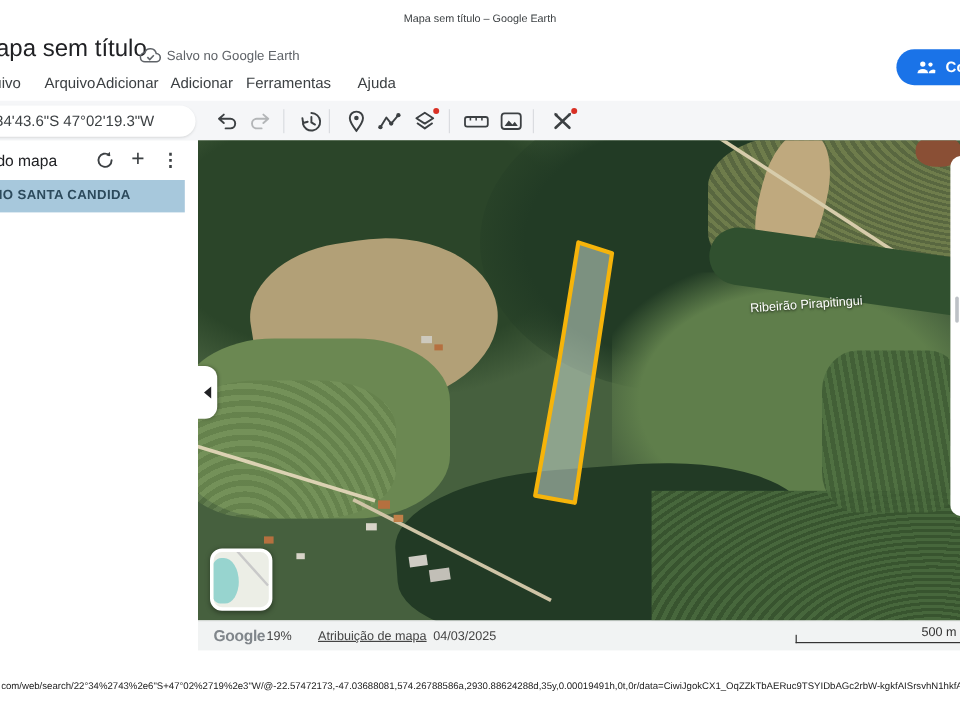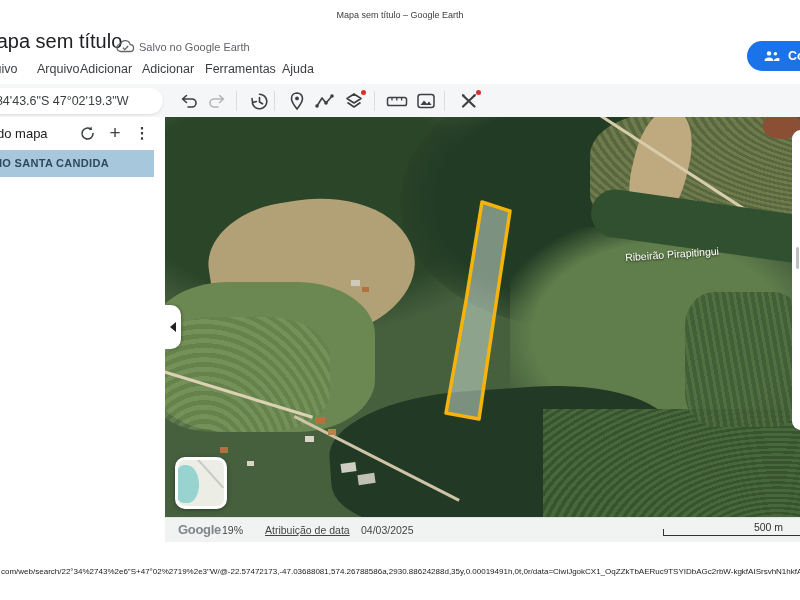--- a/index.html
+++ b/index.html
@@ -52,21 +52,21 @@
   .scroll-nub{position:absolute;left:631px;top:130px;width:3px;height:22px;background:#bdc1c6;border-radius:2px;}
 
   
   .statusbar{left:165px;top:517px;width:661px;height:24px;background:#f1f3f3;
              border-top:1px solid rgba(0,0,0,.06);font-size:10.5px;color:#444;}
   .sb{position:absolute;top:6px;}
   .g-logo{left:13px;top:4px;font-size:13px;font-weight:bold;color:#80868b;letter-spacing:-.3px;}
   .attr-link{text-decoration:underline;cursor:pointer;}
   .scale-line{position:absolute;left:498px;top:17px;width:137px;height:1px;background:#333;}
   .scale-tick{position:absolute;left:498px;top:11px;width:1px;height:7px;background:#333;}
-  .scale-label{position:absolute;left:575px;top:3px;width:57px;text-align:center;font-size:10.5px;color:#333;}
+  .scale-label{position:absolute;left:575px;top:3px;width:57px;text-align:right;font-size:10.5px;color:#333;}
 
   .url-preview{left:1px;top:567px;width:800px;font-size:8px;color:#1a1a1a;white-space:nowrap;overflow:hidden;}
   svg{display:block;}
 </style>
 </head>
 <body>
 
 <div class="stage">
 
   <div class="abs tabtitle">Mapa sem título – Google Earth</div>
@@ -78,21 +78,21 @@
       <path d="M6.8 9.6 l2 2 3.4-3.6" fill="none" stroke="#5f6368" stroke-width="1.3"></path>
     </svg>
   </div>
   <div class="abs saved">Salvo no Google Earth</div>
 
   <div class="abs menu-item" style="left:-25px">Arquivo</div>
   <div class="abs menu-item" style="left:37px">Arquivo</div>
   <div class="abs menu-item" style="left:80px">Adicionar</div>
   <div class="abs menu-item" style="left:142px">Adicionar</div>
   <div class="abs menu-item" style="left:205px">Ferramentas</div>
-  <div class="abs menu-item" style="left:282px">Ajuda</div>
+  <div class="abs menu-item" style="left:298px">Ajuda</div>
 
 
   <div class="abs share-btn">
     <span>
       <svg width="17" height="12" viewBox="0 0 17 12">
         <circle cx="6" cy="3.4" r="2.2" fill="#fff"></circle>
         <path d="M1.5 11 a4.5 3.6 0 0 1 9 0 z" fill="#fff"></path>
         <circle cx="12.4" cy="3.8" r="1.8" fill="#fff"></circle>
         <path d="M10.8 11 a4 3.2 0 0 1 5.7 -2.7 l-.2 2.7 z" fill="#fff"></path>
       </svg>
@@ -227,21 +227,21 @@
       <div class="blob" style="left:18px;top:-4px;width:42px;height:1.5px;background:#c9c9c9;transform:rotate(48deg);transform-origin:left top;"></div>
     </div>
 
     <div class="right-sliver"></div>
     <div class="scroll-nub"></div>
   </div>
 
   <div class="abs statusbar">
     <div class="g-logo sb">Google</div>
     <div class="sb" style="left:57px">19%</div>
-    <div class="sb attr-link" style="left:100px">Atribuição de data</div>
+    <div class="sb attr-link" style="left:100px">Atribuição de mapa</div>
     <div class="sb" style="left:196px">04/03/2025</div>
     <div class="scale-label">500 m</div>
     <div class="scale-tick"></div>
     <div class="scale-line"></div>
   </div>
 
   <div class="abs url-preview">com/web/search/22°34%2743%2e6"S+47°02%2719%2e3"W/@-22.57472173,-47.03688081,574.26788586a,2930.88624288d,35y,0.00019491h,0t,0r/data=CiwiJgokCX1_OqZZkTbAERuc9TSYIDbAGc2rbW-kgkfAISrsvhN1hkfAQgIIA</div>
 
 </div>
 

